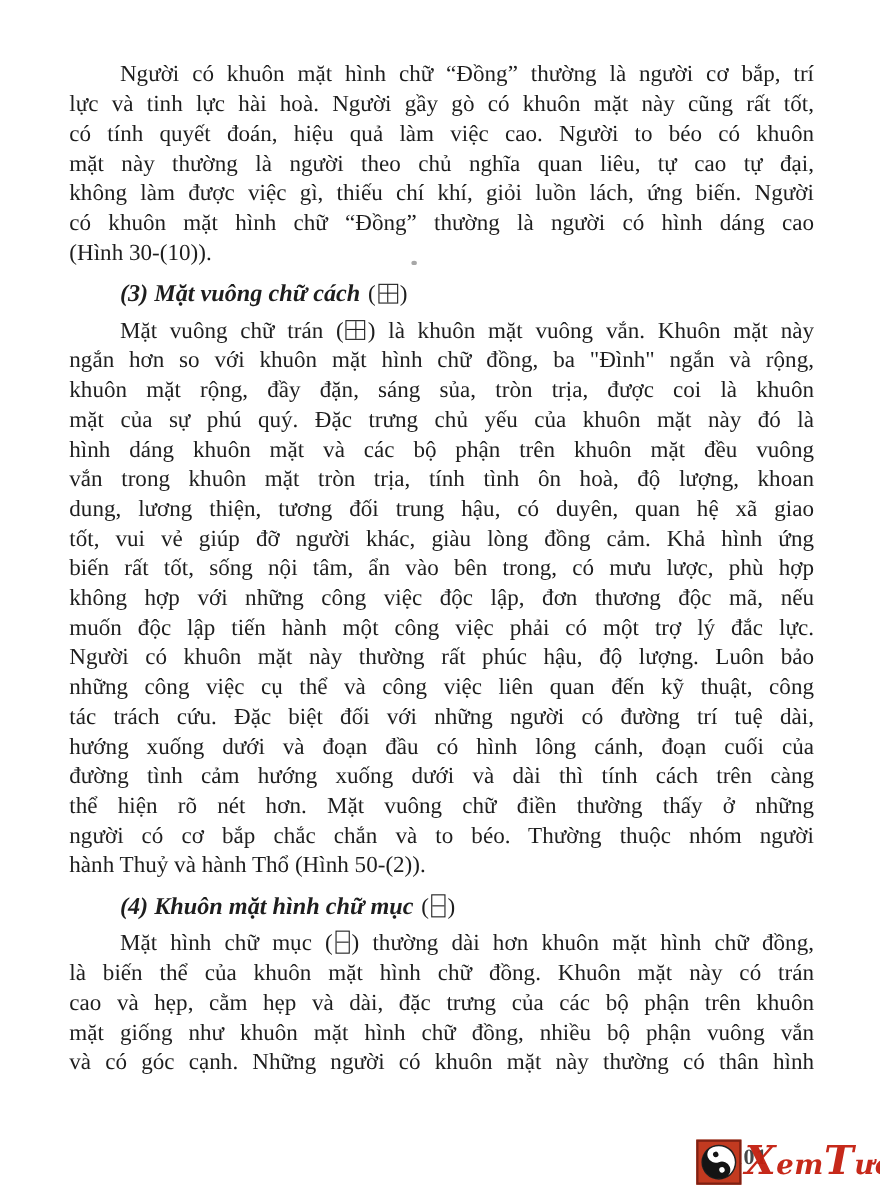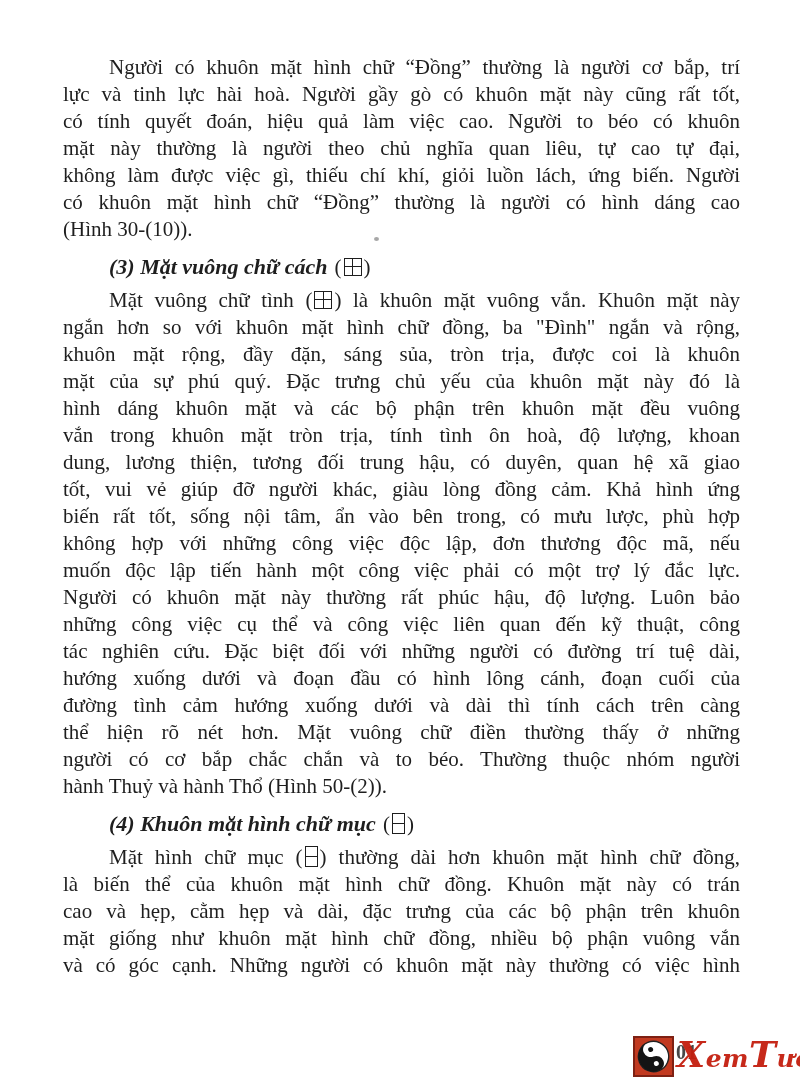--- a/index.html
+++ b/index.html
@@ -108,47 +108,47 @@
         <div class="line first"><span class="run">Người có khuôn mặt hình chữ “Đồng” thường là người cơ bắp, trí</span></div>
         <div class="line"><span class="run">lực và tinh lực hài hoà. Người gầy gò có khuôn mặt này cũng rất tốt,</span></div>
         <div class="line"><span class="run">có tính quyết đoán, hiệu quả làm việc cao. Người to béo có khuôn</span></div>
         <div class="line"><span class="run">mặt này thường là người theo chủ nghĩa quan liêu, tự cao tự đại,</span></div>
         <div class="line"><span class="run">không làm được việc gì, thiếu chí khí, giỏi luồn lách, ứng biến. Người</span></div>
         <div class="line"><span class="run">có khuôn mặt hình chữ “Đồng” thường là người có hình dáng cao</span></div>
         <div class="line short"><span class="run">(Hình 30-(10)).</span></div>
       </div>
       <div class="heading"><span class="h-num">(3)</span> <span class="h-label">Mặt vuông chữ cách</span><span class="h-suffix"><span>(</span><span class="cjk tian" title="田"></span><span>)</span></span></div>
       <div class="para">
-        <div class="line first"><span class="run">Mặt vuông chữ tình (</span><span class="cjk tian" title="田"></span><span class="run">) là khuôn mặt vuông vắn. Khuôn mặt này</span></div>
+        <div class="line first"><span class="run">Mặt vuông chữ trán (</span><span class="cjk tian" title="田"></span><span class="run">) là khuôn mặt vuông vắn. Khuôn mặt này</span></div>
         <div class="line"><span class="run">ngắn hơn so với khuôn mặt hình chữ đồng, ba "Đình" ngắn và rộng,</span></div>
         <div class="line"><span class="run">khuôn mặt rộng, đầy đặn, sáng sủa, tròn trịa, được coi là khuôn</span></div>
         <div class="line"><span class="run">mặt của sự phú quý. Đặc trưng chủ yếu của khuôn mặt này đó là</span></div>
         <div class="line"><span class="run">hình dáng khuôn mặt và các bộ phận trên khuôn mặt đều vuông</span></div>
         <div class="line"><span class="run">vắn trong khuôn mặt tròn trịa, tính tình ôn hoà, độ lượng, khoan</span></div>
         <div class="line"><span class="run">dung, lương thiện, tương đối trung hậu, có duyên, quan hệ xã giao</span></div>
         <div class="line"><span class="run">tốt, vui vẻ giúp đỡ người khác, giàu lòng đồng cảm. Khả hình ứng</span></div>
         <div class="line"><span class="run">biến rất tốt, sống nội tâm, ẩn vào bên trong, có mưu lược, phù hợp</span></div>
         <div class="line"><span class="run">không hợp với những công việc độc lập, đơn thương độc mã, nếu</span></div>
         <div class="line"><span class="run">muốn độc lập tiến hành một công việc phải có một trợ lý đắc lực.</span></div>
         <div class="line"><span class="run">Người có khuôn mặt này thường rất phúc hậu, độ lượng. Luôn bảo</span></div>
         <div class="line"><span class="run">những công việc cụ thể và công việc liên quan đến kỹ thuật, công</span></div>
-        <div class="line"><span class="run">tác nghiên cứu. Đặc biệt đối với những người có đường trí tuệ dài,</span></div>
+        <div class="line"><span class="run">tác trách cứu. Đặc biệt đối với những người có đường trí tuệ dài,</span></div>
         <div class="line"><span class="run">hướng xuống dưới và đoạn đầu có hình lông cánh, đoạn cuối của</span></div>
         <div class="line"><span class="run">đường tình cảm hướng xuống dưới và dài thì tính cách trên càng</span></div>
         <div class="line"><span class="run">thể hiện rõ nét hơn. Mặt vuông chữ điền thường thấy ở những</span></div>
         <div class="line"><span class="run">người có cơ bắp chắc chắn và to béo. Thường thuộc nhóm người</span></div>
         <div class="line short"><span class="run">hành Thuỷ và hành Thổ (Hình 50-(2)).</span></div>
       </div>
       <div class="heading"><span class="h-num">(4)</span> <span class="h-label">Khuôn mặt hình chữ mục</span><span class="h-suffix"><span>(</span><span class="cjk ri" title="日"></span><span>)</span></span></div>
       <div class="para">
         <div class="line first"><span class="run">Mặt hình chữ mục (</span><span class="cjk ri" title="日"></span><span class="run">) thường dài hơn khuôn mặt hình chữ đồng,</span></div>
         <div class="line"><span class="run">là biến thể của khuôn mặt hình chữ đồng. Khuôn mặt này có trán</span></div>
         <div class="line"><span class="run">cao và hẹp, cằm hẹp và dài, đặc trưng của các bộ phận trên khuôn</span></div>
         <div class="line"><span class="run">mặt giống như khuôn mặt hình chữ đồng, nhiều bộ phận vuông vắn</span></div>
-        <div class="line"><span class="run">và có góc cạnh. Những người có khuôn mặt này thường có việc hình</span></div>
+        <div class="line"><span class="run">và có góc cạnh. Những người có khuôn mặt này thường có thân hình</span></div>
       </div>
     </div>
 
   <div class="speck"></div>
 
   <div class="logo-box">
     <svg width="33" height="33" viewBox="0 0 100 100">
       <g transform="rotate(-22 50 50)">
         <circle cx="50" cy="50" r="46" fill="#ffffff" stroke="#222222" stroke-width="4"></circle>
         <path d="M50,4 a46,46 0 0 0 0,92 a23,23 0 0 0 0,-46 a23,23 0 0 1 0,-46 Z" fill="#141414"></path>

